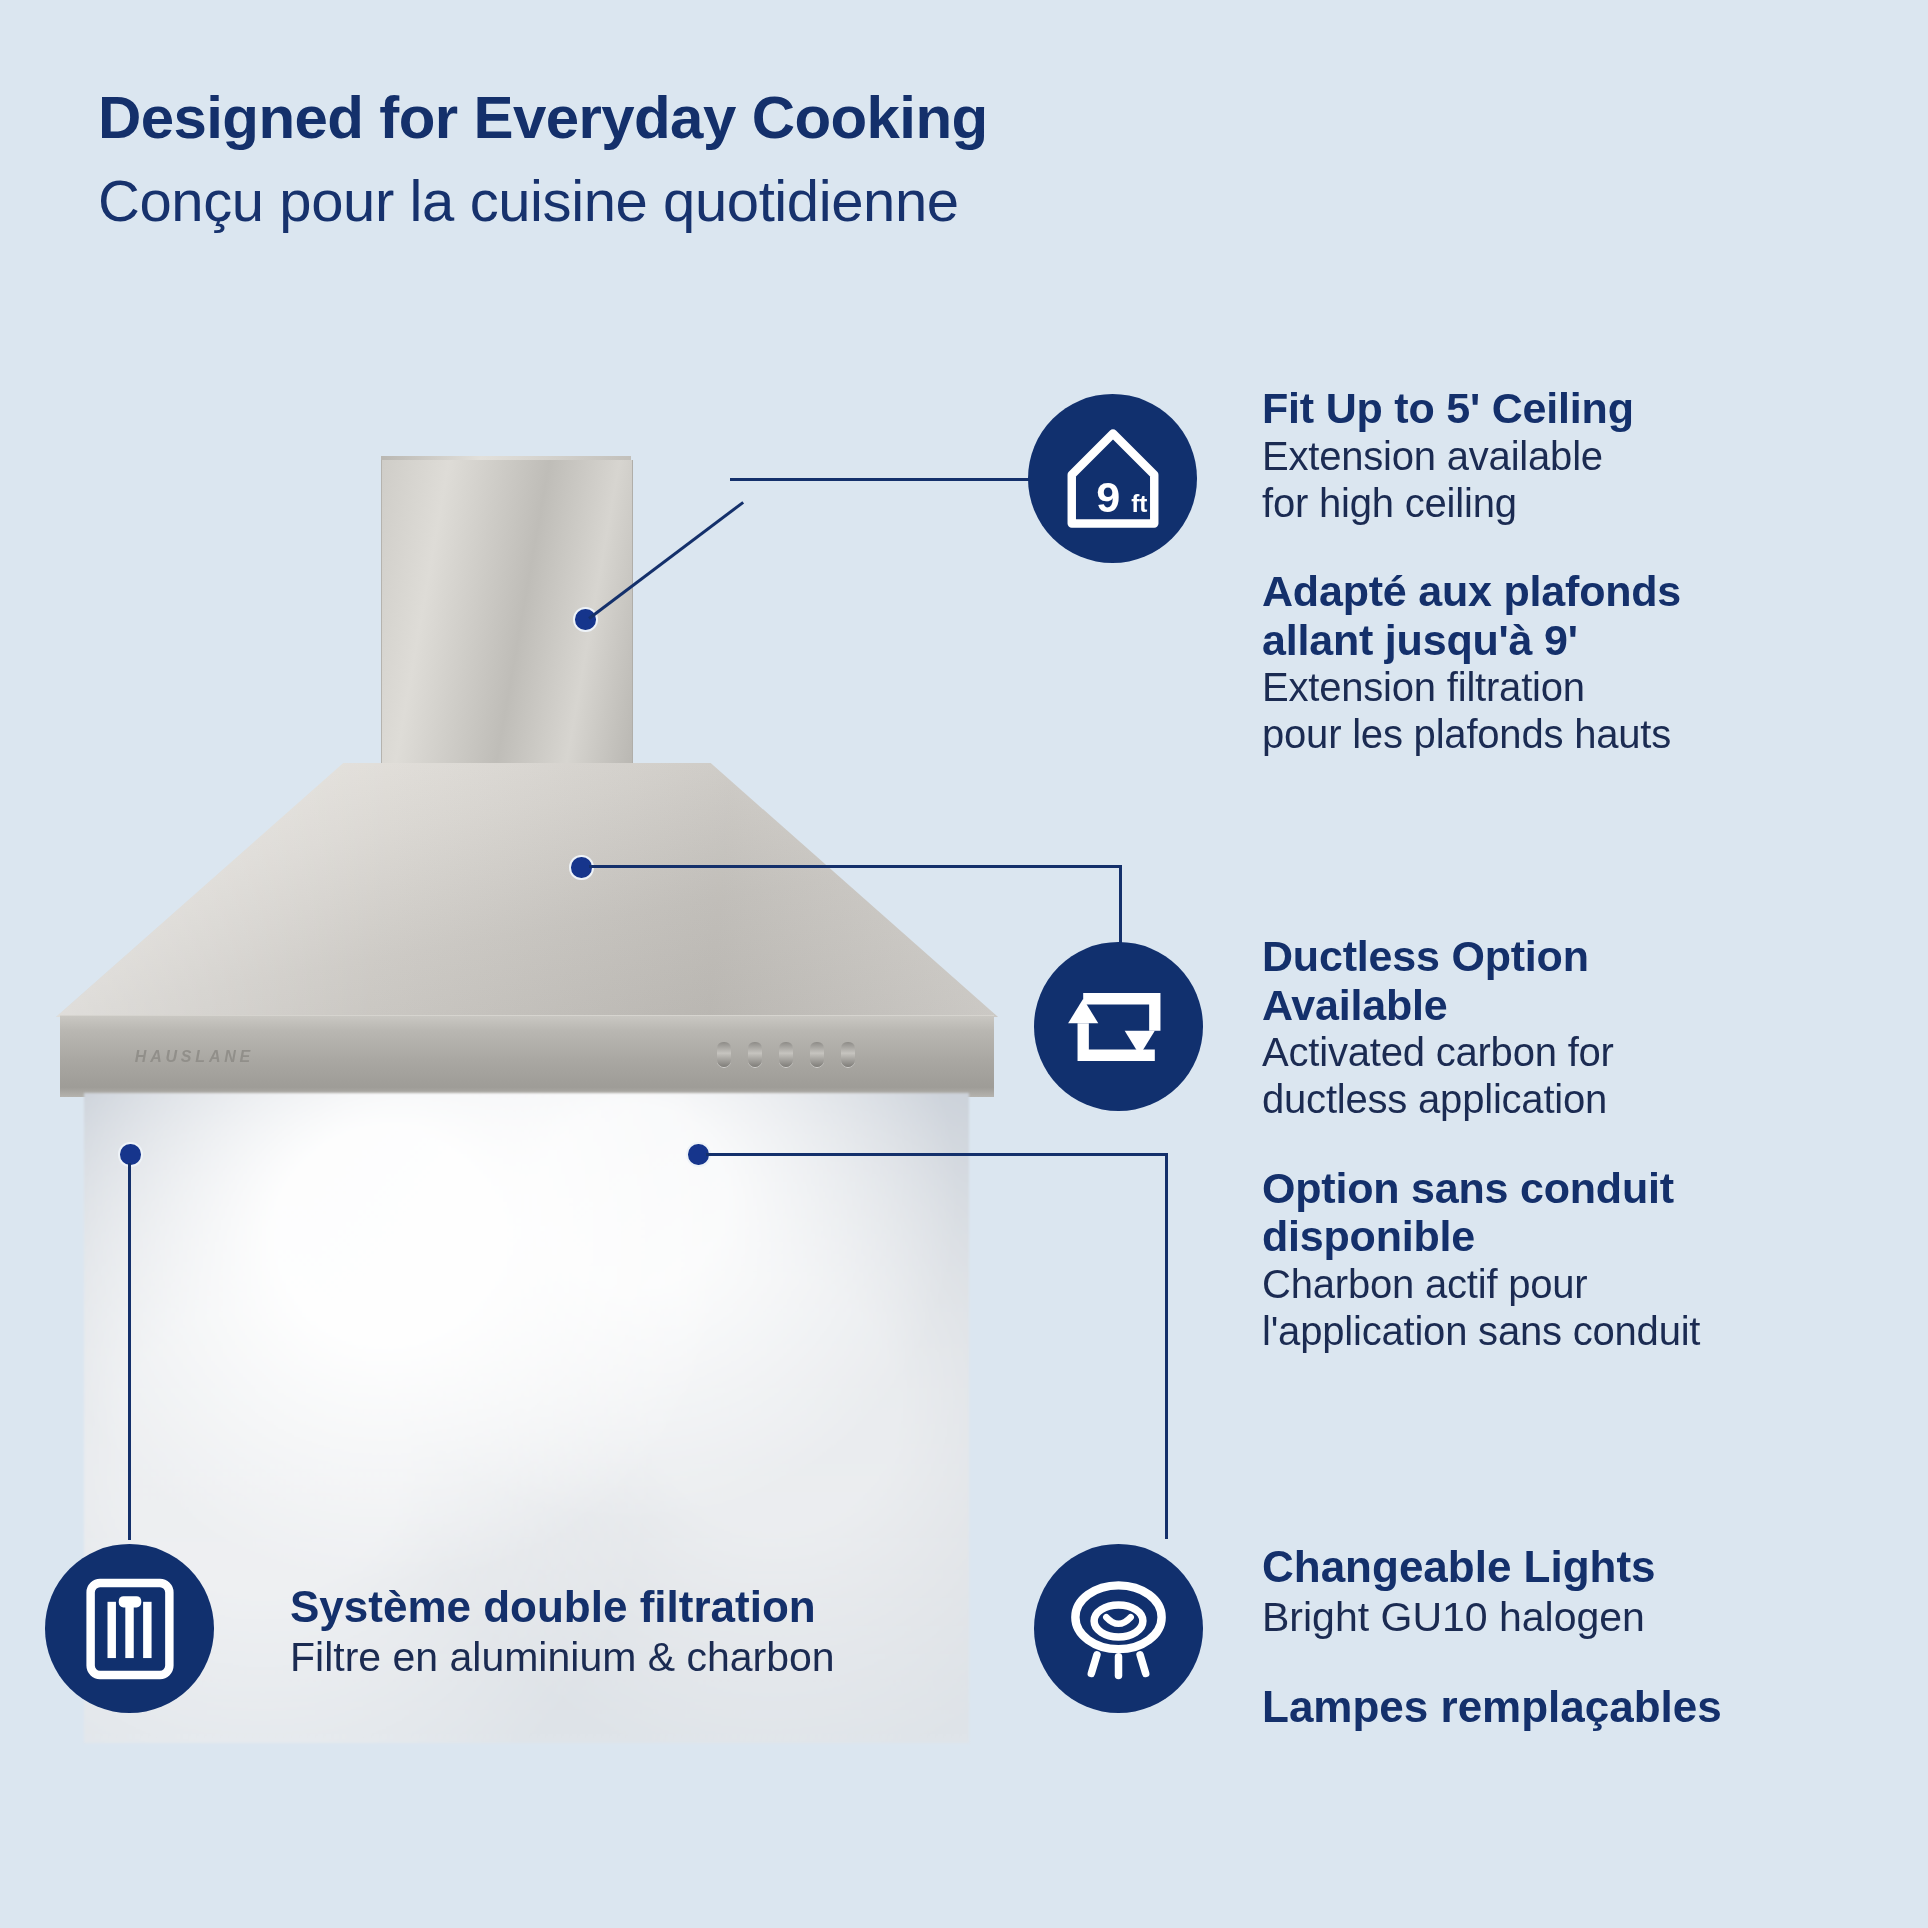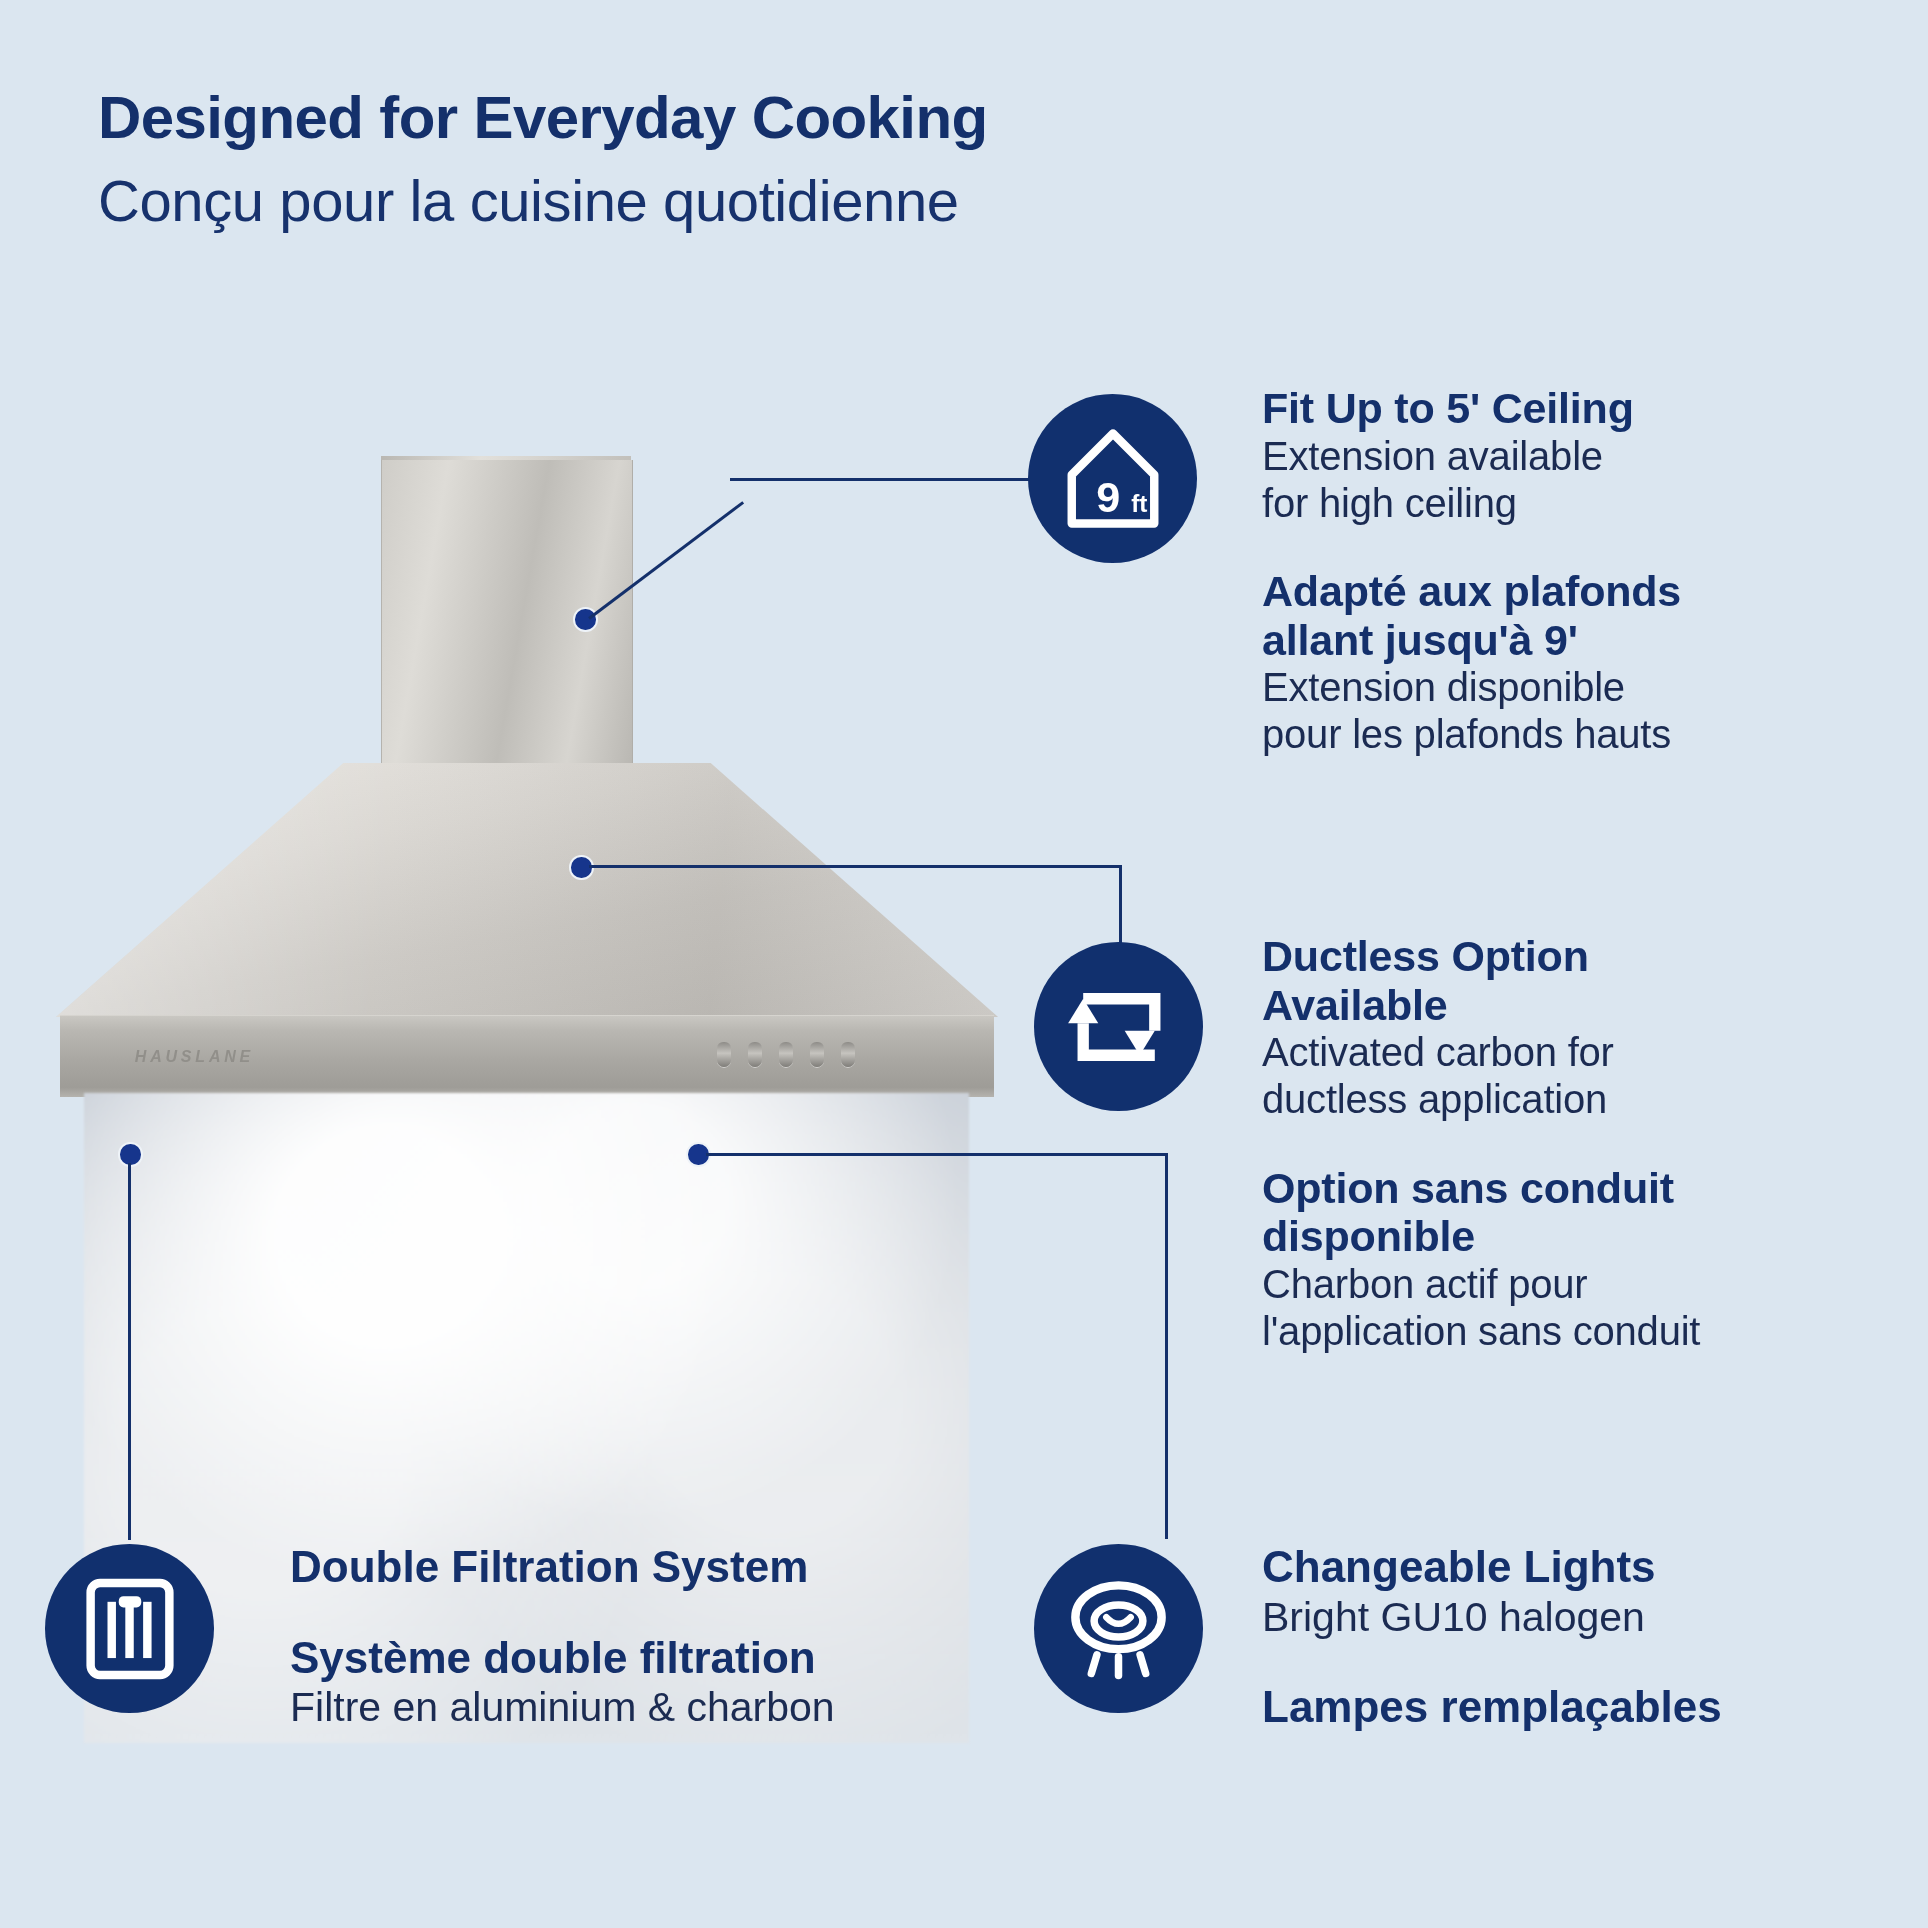--- a/index.html
+++ b/index.html
@@ -182,38 +182,37 @@
     </svg>
   </div>
 
   <div class="feat" style="left:1262px;top:384px;width:650px;">
     <p class="h-en">Fit Up to 5' Ceiling</p>
     <p class="p-en">Extension available</p>
     <p class="p-en">for high ceiling</p>
     <div class="gap"></div>
     <p class="h-fr">Adapté aux plafonds</p>
     <p class="h-fr">allant jusqu'à 9'</p>
-    <p class="p-fr">Extension disponible</p>
+    <p class="p-fr">Extension filtration</p>
     <p class="p-fr">pour les plafonds hauts</p>
   </div>
 
   <div class="feat" style="left:1262px;top:932px;width:659px;">
     <p class="h-en">Ductless Option</p>
     <p class="h-en">Available</p>
     <p class="p-en">Activated carbon for</p>
     <p class="p-en">ductless application</p>
     <div class="gap"></div>
     <p class="h-fr">Option sans conduit</p>
     <p class="h-fr">disponible</p>
     <p class="p-fr">Charbon actif pour</p>
     <p class="p-fr">l'application sans conduit</p>
   </div>
 
   <div class="feat" style="left:290px;top:1542px;width:716px;">
-    <p class="bl-title">Double Filtration System</p>
     <div class="gap"></div>
     <p class="bl-title">Système double filtration</p>
     <p class="bl-sub">Filtre en aluminium &amp; charbon</p>
   </div>
 
   <div class="feat" style="left:1262px;top:1542px;width:659px;">
     <p class="bl-title">Changeable Lights</p>
     <p class="bl-sub">Bright GU10 halogen</p>
     <div class="gap"></div>
     <p class="bl-title">Lampes remplaçables</p>

